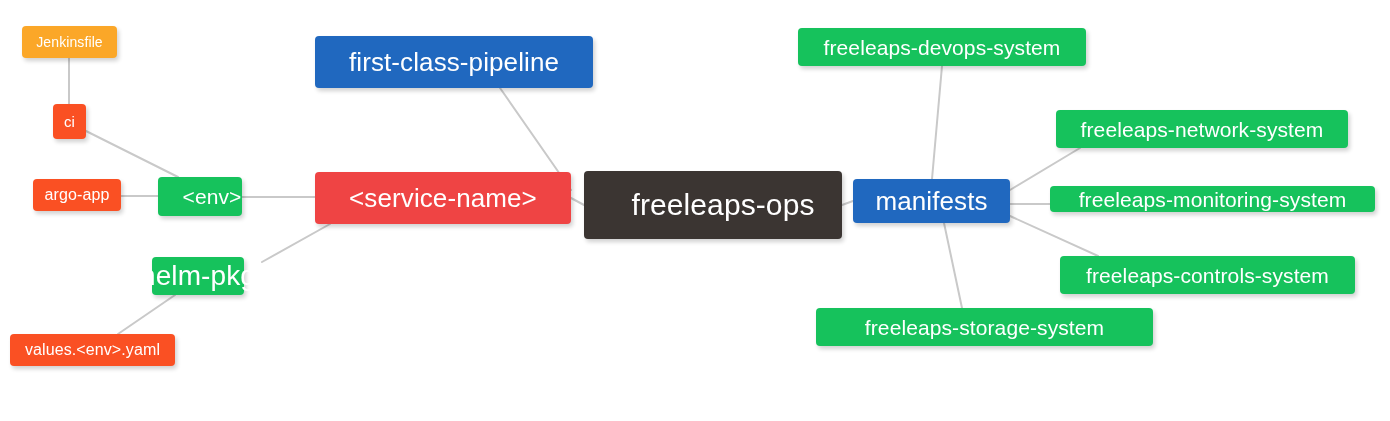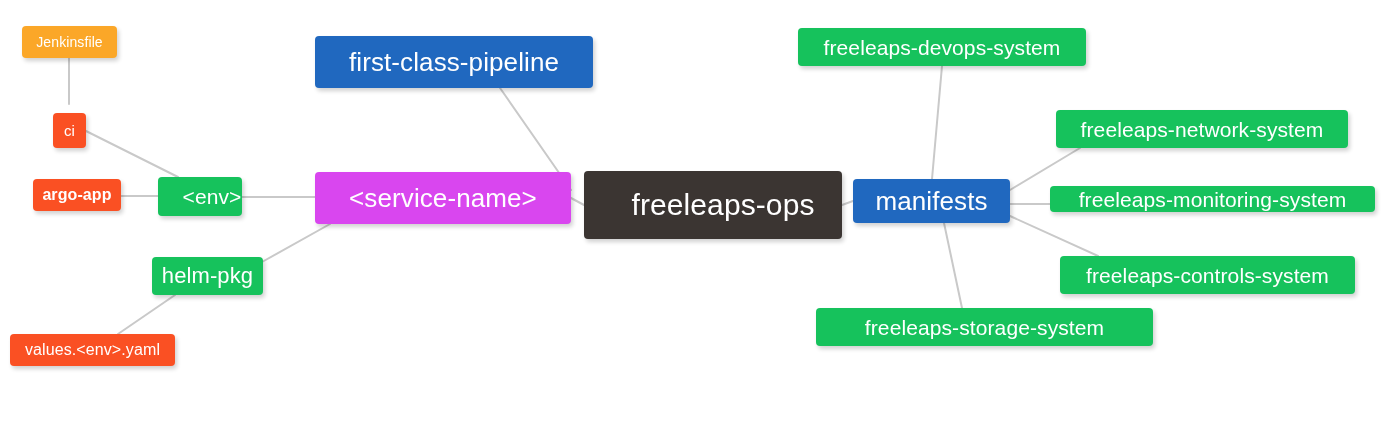--- a/index.html
+++ b/index.html
@@ -62,28 +62,28 @@
       <line x1="158" y1="196" x2="121" y2="196" stroke="#c9c9c9" stroke-width="2" stroke-linecap="round"></line>
       <line x1="175" y1="295" x2="118" y2="334" stroke="#c9c9c9" stroke-width="2" stroke-linecap="round"></line>
       <line x1="932" y1="179" x2="942" y2="66" stroke="#c9c9c9" stroke-width="2" stroke-linecap="round"></line>
       <line x1="1010" y1="190" x2="1080" y2="148" stroke="#c9c9c9" stroke-width="2" stroke-linecap="round"></line>
       <line x1="1010" y1="204" x2="1050" y2="204" stroke="#c9c9c9" stroke-width="2" stroke-linecap="round"></line>
       <line x1="1010" y1="216" x2="1098" y2="256" stroke="#c9c9c9" stroke-width="2" stroke-linecap="round"></line>
       <line x1="944" y1="223" x2="962" y2="308" stroke="#c9c9c9" stroke-width="2" stroke-linecap="round"></line>
     </svg>
   <div id="node-layer">
       <div class="node n-root" style="left: 584px; top: 171px; width: 258px; height: 68px; font-size: 30px; background: rgb(59, 53, 50); padding-left: 30px;">freeleaps-ops</div>
-      <div class="node n-blue" style="left: 315px; top: 172px; width: 256px; height: 52px; font-size: 26px; background: #d946ef;">&lt;service-name&gt;</div>
+      <div class="node n-blue" style="left: 315px; top: 172px; width: 256px; height: 52px; font-size: 26px; background: #ef4444;">&lt;service-name&gt;</div>
       <div class="node n-blue" style="left: 853px; top: 179px; width: 157px; height: 44px; font-size: 26px; background: rgb(32, 104, 191);">manifests</div>
       <div class="node n-blue" style="left: 315px; top: 36px; width: 278px; height: 52px; font-size: 26px; background: rgb(32, 104, 191);">first-class-pipeline</div>
       <div class="node n-green" style="left: 158px; top: 177px; width: 84px; height: 39px; font-size: 21px; background: rgb(22, 194, 92); padding-left: 34px;">&lt;env&gt;</div>
-      <div class="node n-green" style="left: 152px; top: 257px; width: 111px; height: 38px; font-size: 22px; background: rgb(22, 194, 92);">helm-pkg</div>
-      <div class="node n-red" style="left: 53px; top: 113px; width: 33px; height: 35px; font-size: 15px; background: rgb(250, 80, 35);">ci</div>
+      <div class="node n-green" style="left: 152px; top: 257px; width: 92px; height: 38px; font-size: 28px; background: rgb(22, 194, 92);">helm-pkg</div>
+      <div class="node n-red" style="left: 53px; top: 104px; width: 33px; height: 35px; font-size: 15px; background: rgb(250, 80, 35);">ci</div>
       <div class="node n-orange" style="left: 22px; top: 26px; width: 95px; height: 32px; font-size: 14px; background: rgb(251, 167, 40);">Jenkinsfile</div>
-      <div class="node n-red" style="left: 33px; top: 179px; width: 88px; height: 32px; font-size: 16px; background: rgb(250, 80, 35); font-weight: bold;">argo-app</div>
+      <div class="node n-red" style="left: 33px; top: 179px; width: 88px; height: 32px; font-size: 16px; background: rgb(250, 80, 35);">argo-app</div>
       <div class="node n-red" style="left: 10px; top: 334px; width: 165px; height: 32px; font-size: 16px; background: rgb(250, 80, 35);">values.&lt;env&gt;.yaml</div>
       <div class="node n-green" style="left: 798px; top: 28px; width: 288px; height: 38px; font-size: 21px; background: rgb(22, 194, 92);">freeleaps-devops-system</div>
       <div class="node n-green" style="left: 1056px; top: 110px; width: 292px; height: 38px; font-size: 21px; background: rgb(22, 194, 92);">freeleaps-network-system</div>
       <div class="node n-green" style="left: 1050px; top: 186px; width: 325px; height: 26px; font-size: 21px; background: rgb(22, 194, 92);">freeleaps-monitoring-system</div>
       <div class="node n-green" style="left: 1060px; top: 256px; width: 295px; height: 38px; font-size: 21px; background: rgb(22, 194, 92);">freeleaps-controls-system</div>
       <div class="node n-green" style="left: 816px; top: 308px; width: 337px; height: 38px; font-size: 21px; background: rgb(22, 194, 92);">freeleaps-storage-system</div>
     </div>
 </div>
 
 </body></html>

